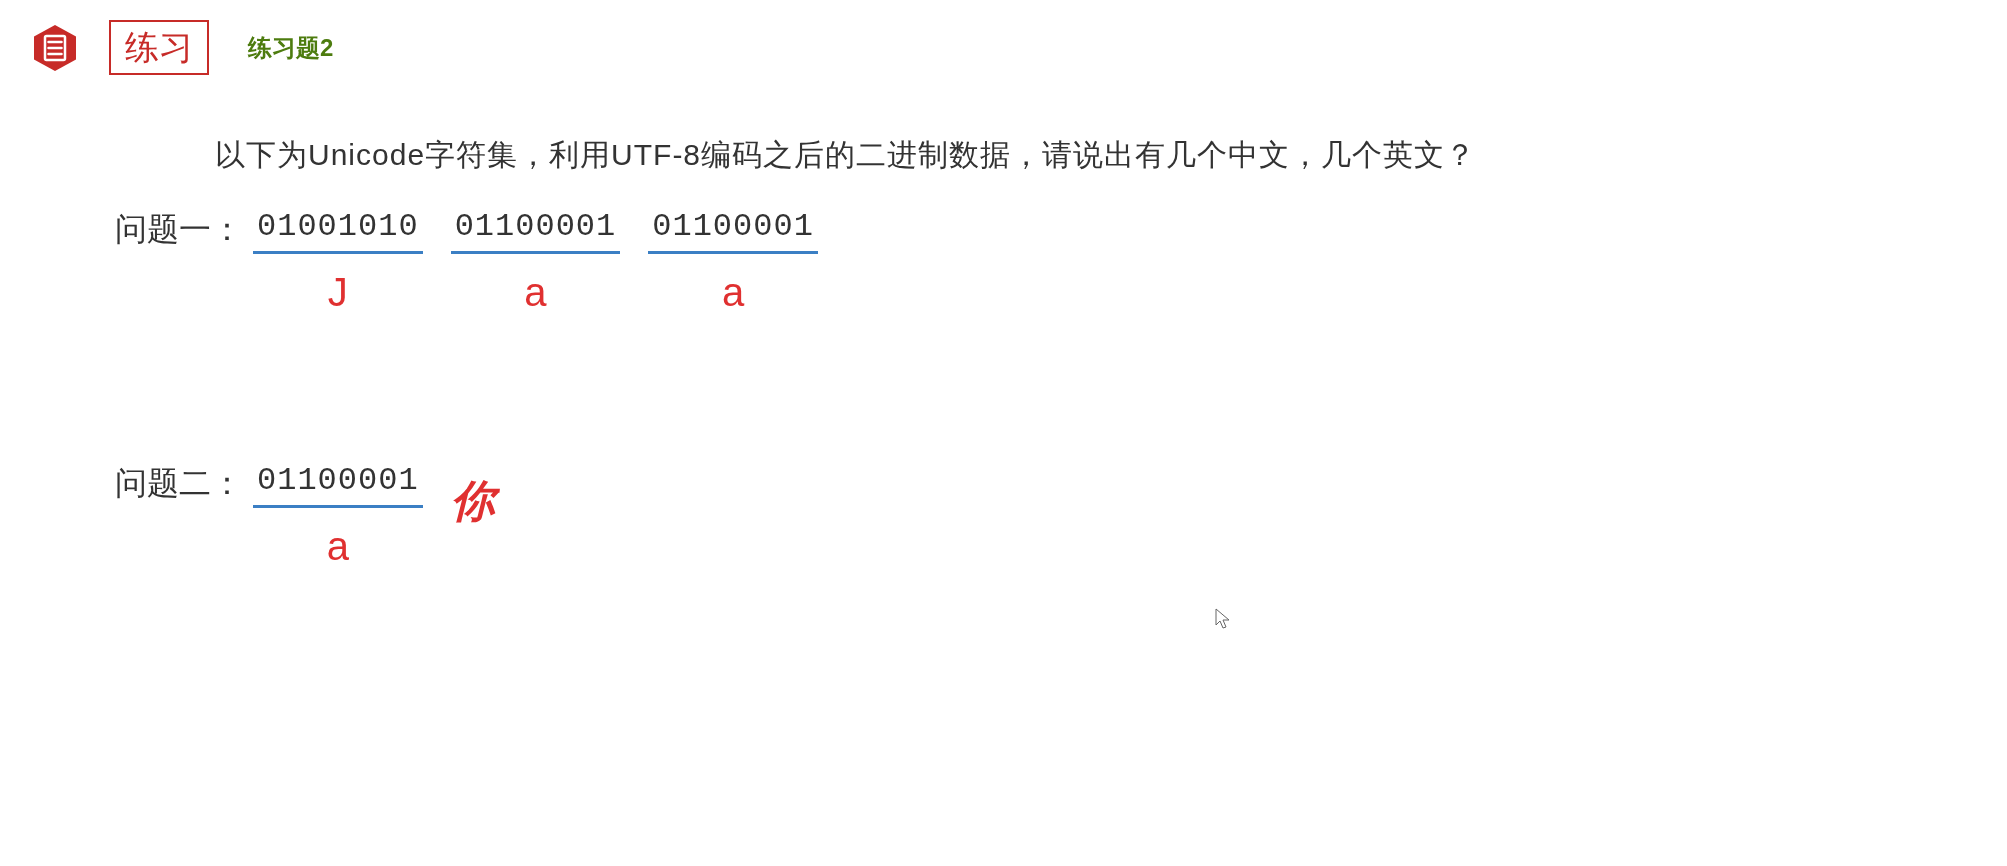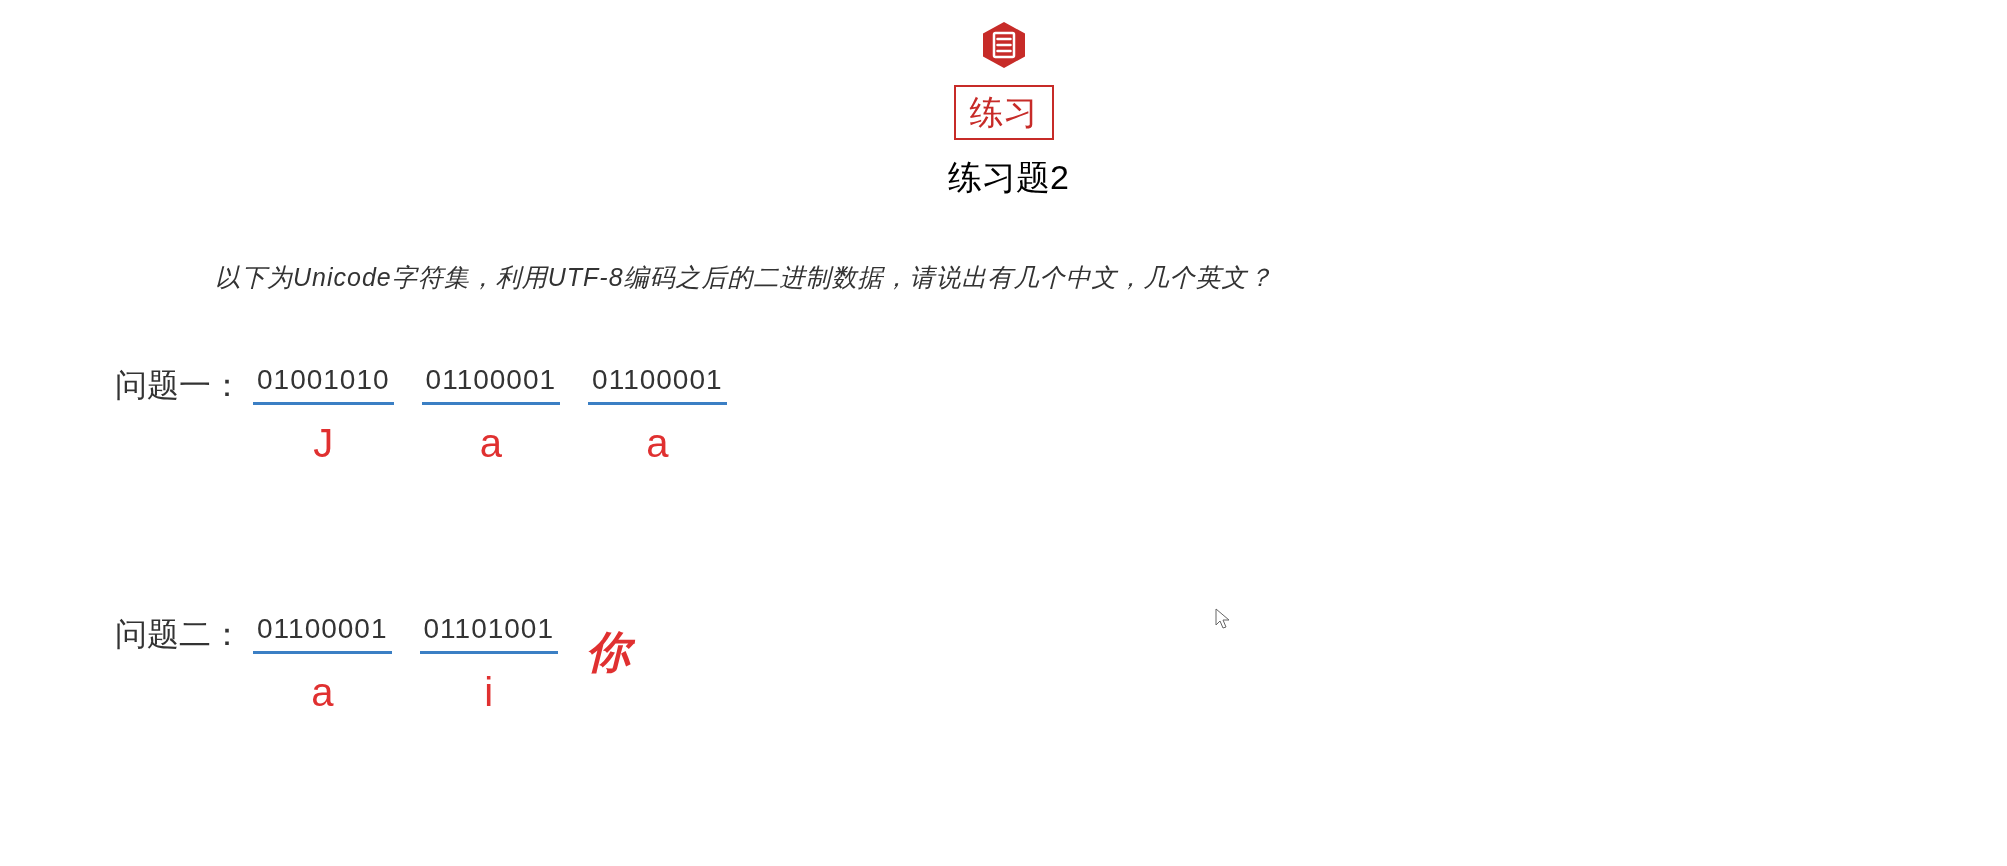--- a/index.html
+++ b/index.html
@@ -5,51 +5,49 @@
     * { margin: 0; padding: 0; box-sizing: border-box; }
     body {
       font-family: "Microsoft YaHei", "PingFang SC", -apple-system, sans-serif;
       background: #fff;
       padding: 20px 30px;
       width: 2007px;
     }
     .header {
       display: flex;
       align-items: center;
-      gap: 15px;
+      gap: 29px;
       margin-bottom: 60px;
-      flex-direction: column;
     }
     .hex-icon {
       width: 50px;
       height: 50px;
       position: relative;
     }
     .hex-icon svg { width: 100%; height: 100%; }
     .badge-box {
       border: 2.5px solid #c72b28;
       padding: 0px 14px;
       color: #c72b28;
       font-size: 34px;
       font-weight: 500;
       line-height: 1.5;
     }
     .title {
-      color: #000000;
-      font-size: 34px;
-      font-weight: 400;
+      color: #4d7c0f;
+      font-size: 24px;
+      font-weight: 700;
       margin-left: 10px;
     }
     .question-prompt {
       color: #333;
-      font-size: 25px;
+      font-size: 30px;
       margin-left: 185px;
-      margin-bottom: 70px;
+      margin-bottom: 32px;
       letter-spacing: 1px;
-      font-style: italic;
     }
     .problem {
       margin-left: 85px;
       margin-bottom: 150px;
     }
     .problem-row {
       display: flex;
       align-items: flex-start;
       gap: 10px;
     }
@@ -64,22 +62,22 @@
       display: flex;
       gap: 28px;
     }
     .group {
       display: flex;
       flex-direction: column;
       align-items: center;
     }
     .binary {
       color: #333;
-      font-family: Liberation Sans, sans-serif;
-      font-size: 28px;
+      font-family: Liberation Mono, monospace;
+      font-size: 32px;
       letter-spacing: 1px;
       white-space: nowrap;
       padding: 0 4px 6px 4px;
       border-bottom: 3px solid #3b7fc4;
     }
     .answer {
       color: #e03030;
       font-size: 40px;
       font-weight: 500;
       margin-top: 18px;
@@ -141,24 +139,20 @@
 
 <div class="problem">
   <div class="problem-row">
     <div class="problem-label">问题二：</div>
     <div class="groups">
       <div class="group">
         <div class="binary">01100001</div>
         <div class="answer">a</div>
       </div>
       <div class="group">
-        <div class="binary">01101001</div>
-        <div class="answer">i</div>
-      </div>
-      <div class="group">
         <div class="answer cn">你</div>
       </div>
     </div>
   </div>
 </div>
 
 <svg class="cursor-svg" viewBox="0 0 18 24">
   <path d="M1 1 L1 17 L5 13 L8 20 L11 19 L8 12 L14 12 Z" fill="#fff" stroke="#666" stroke-width="1"></path>
 </svg>
 

